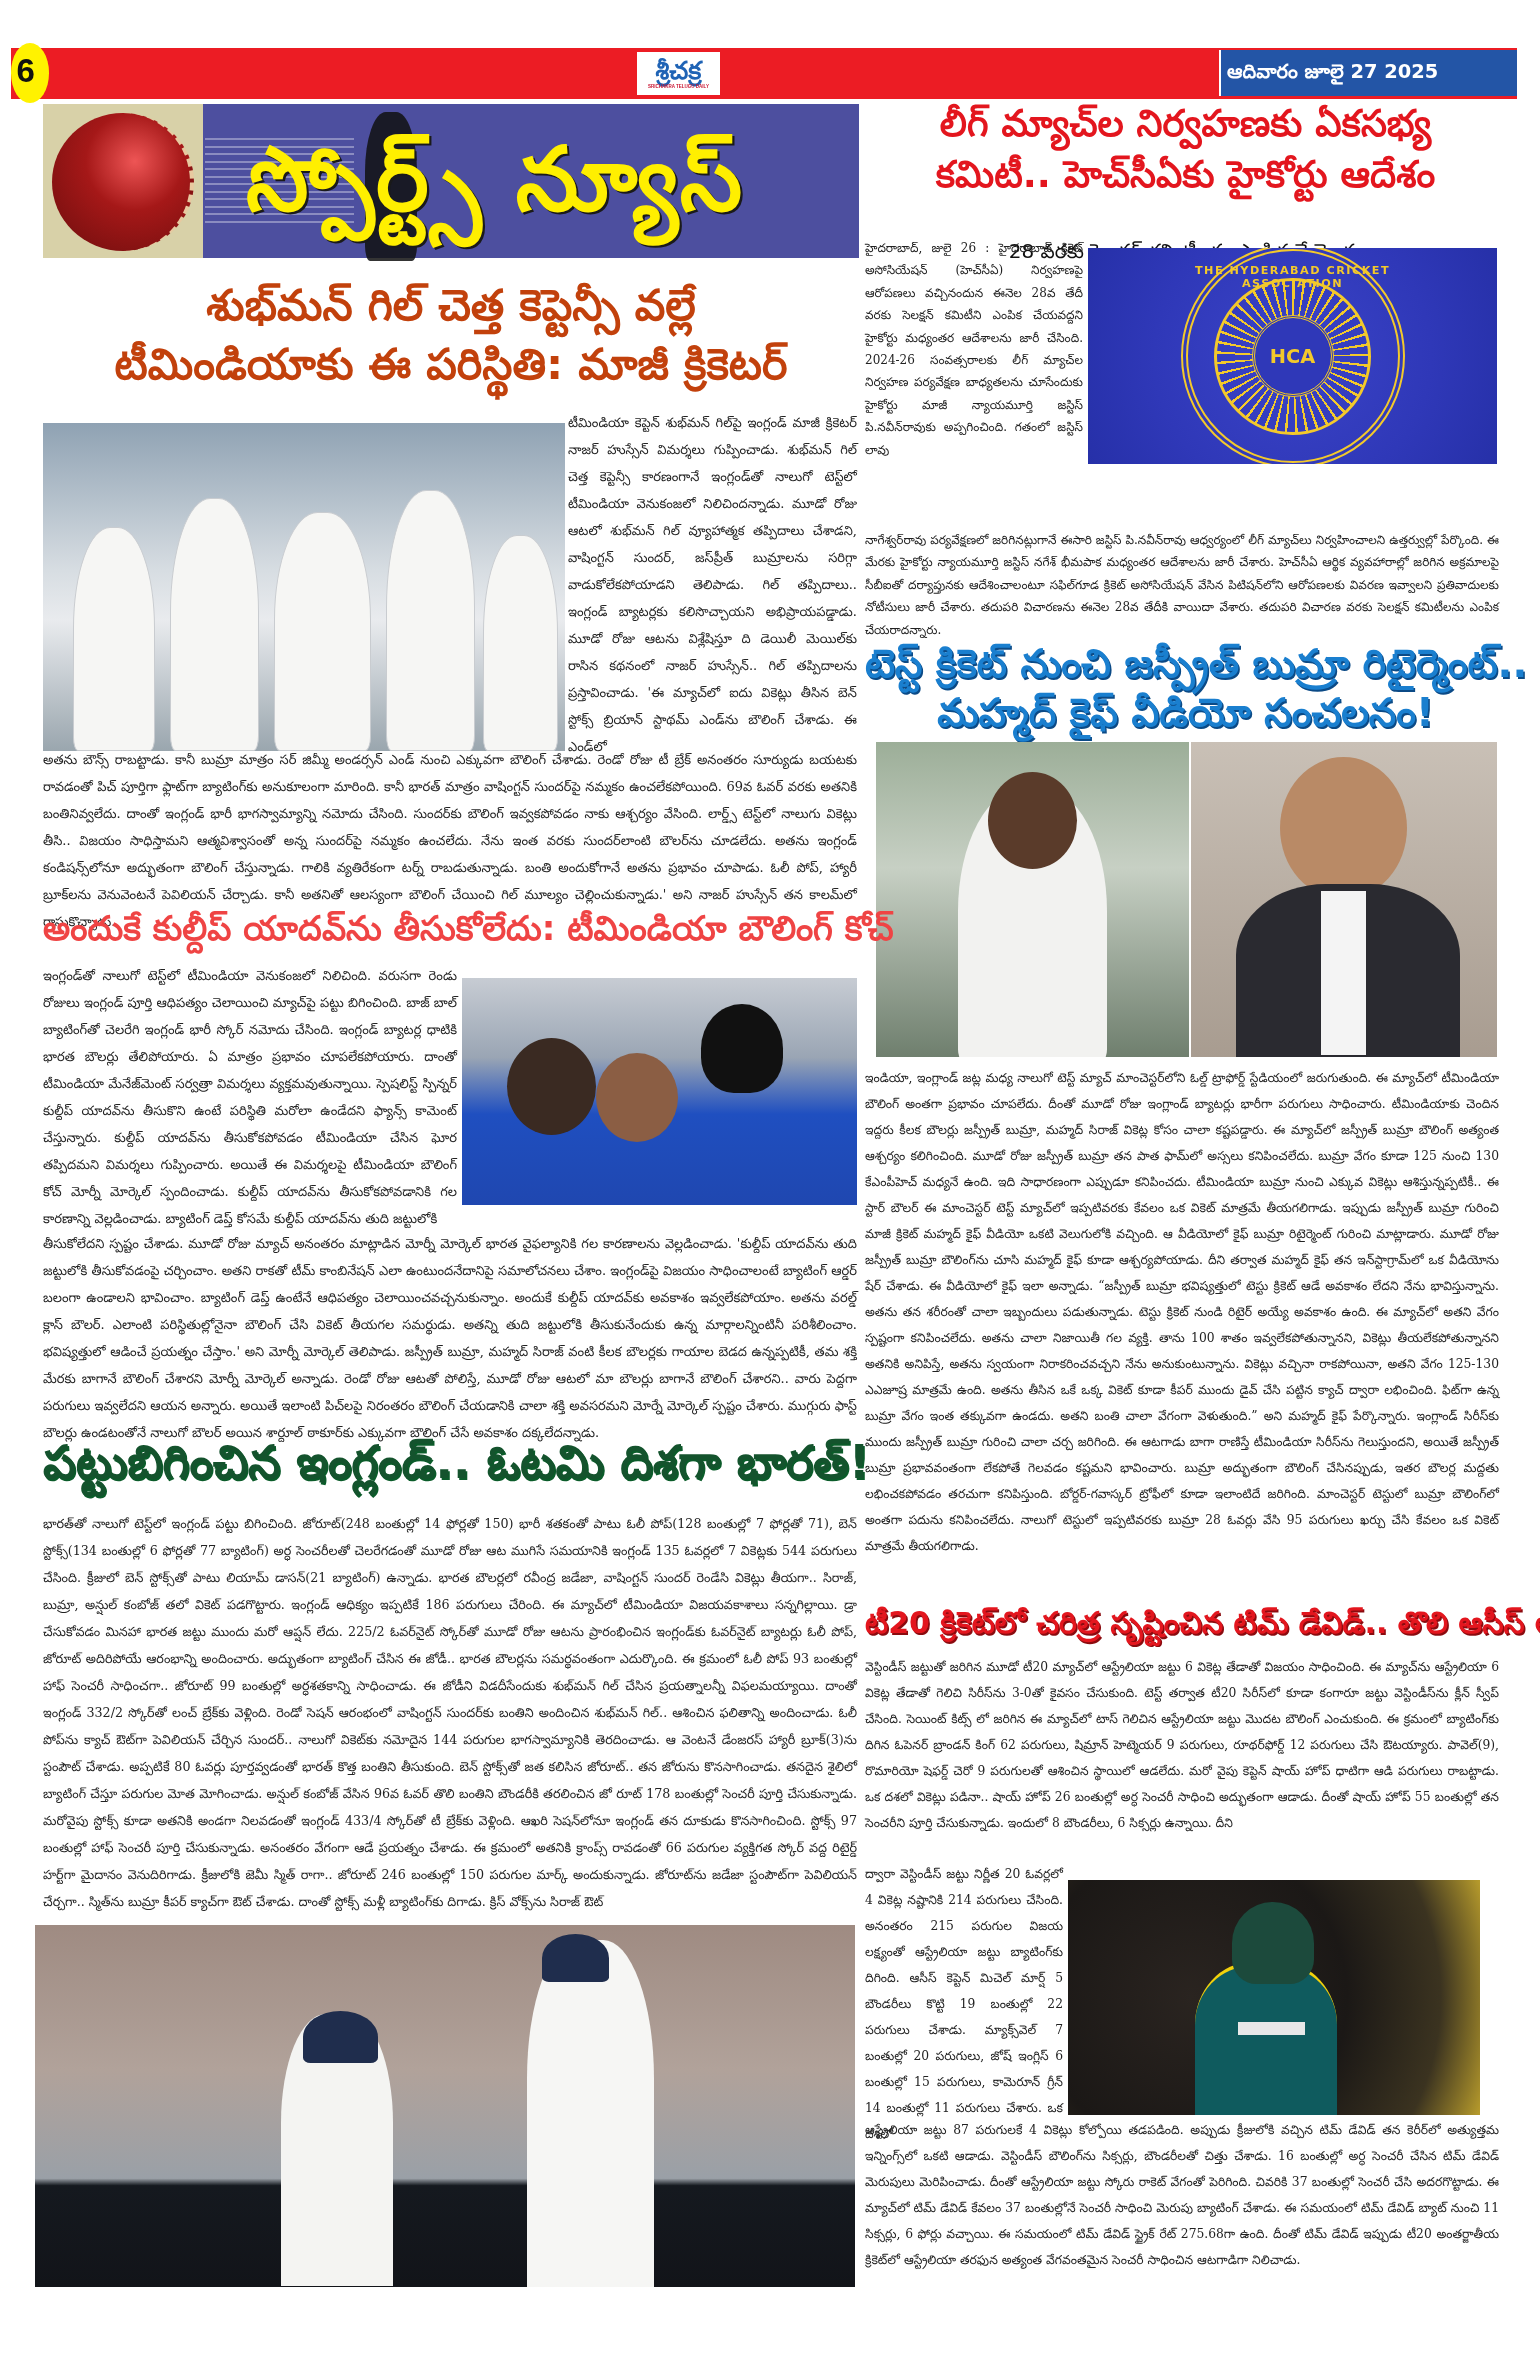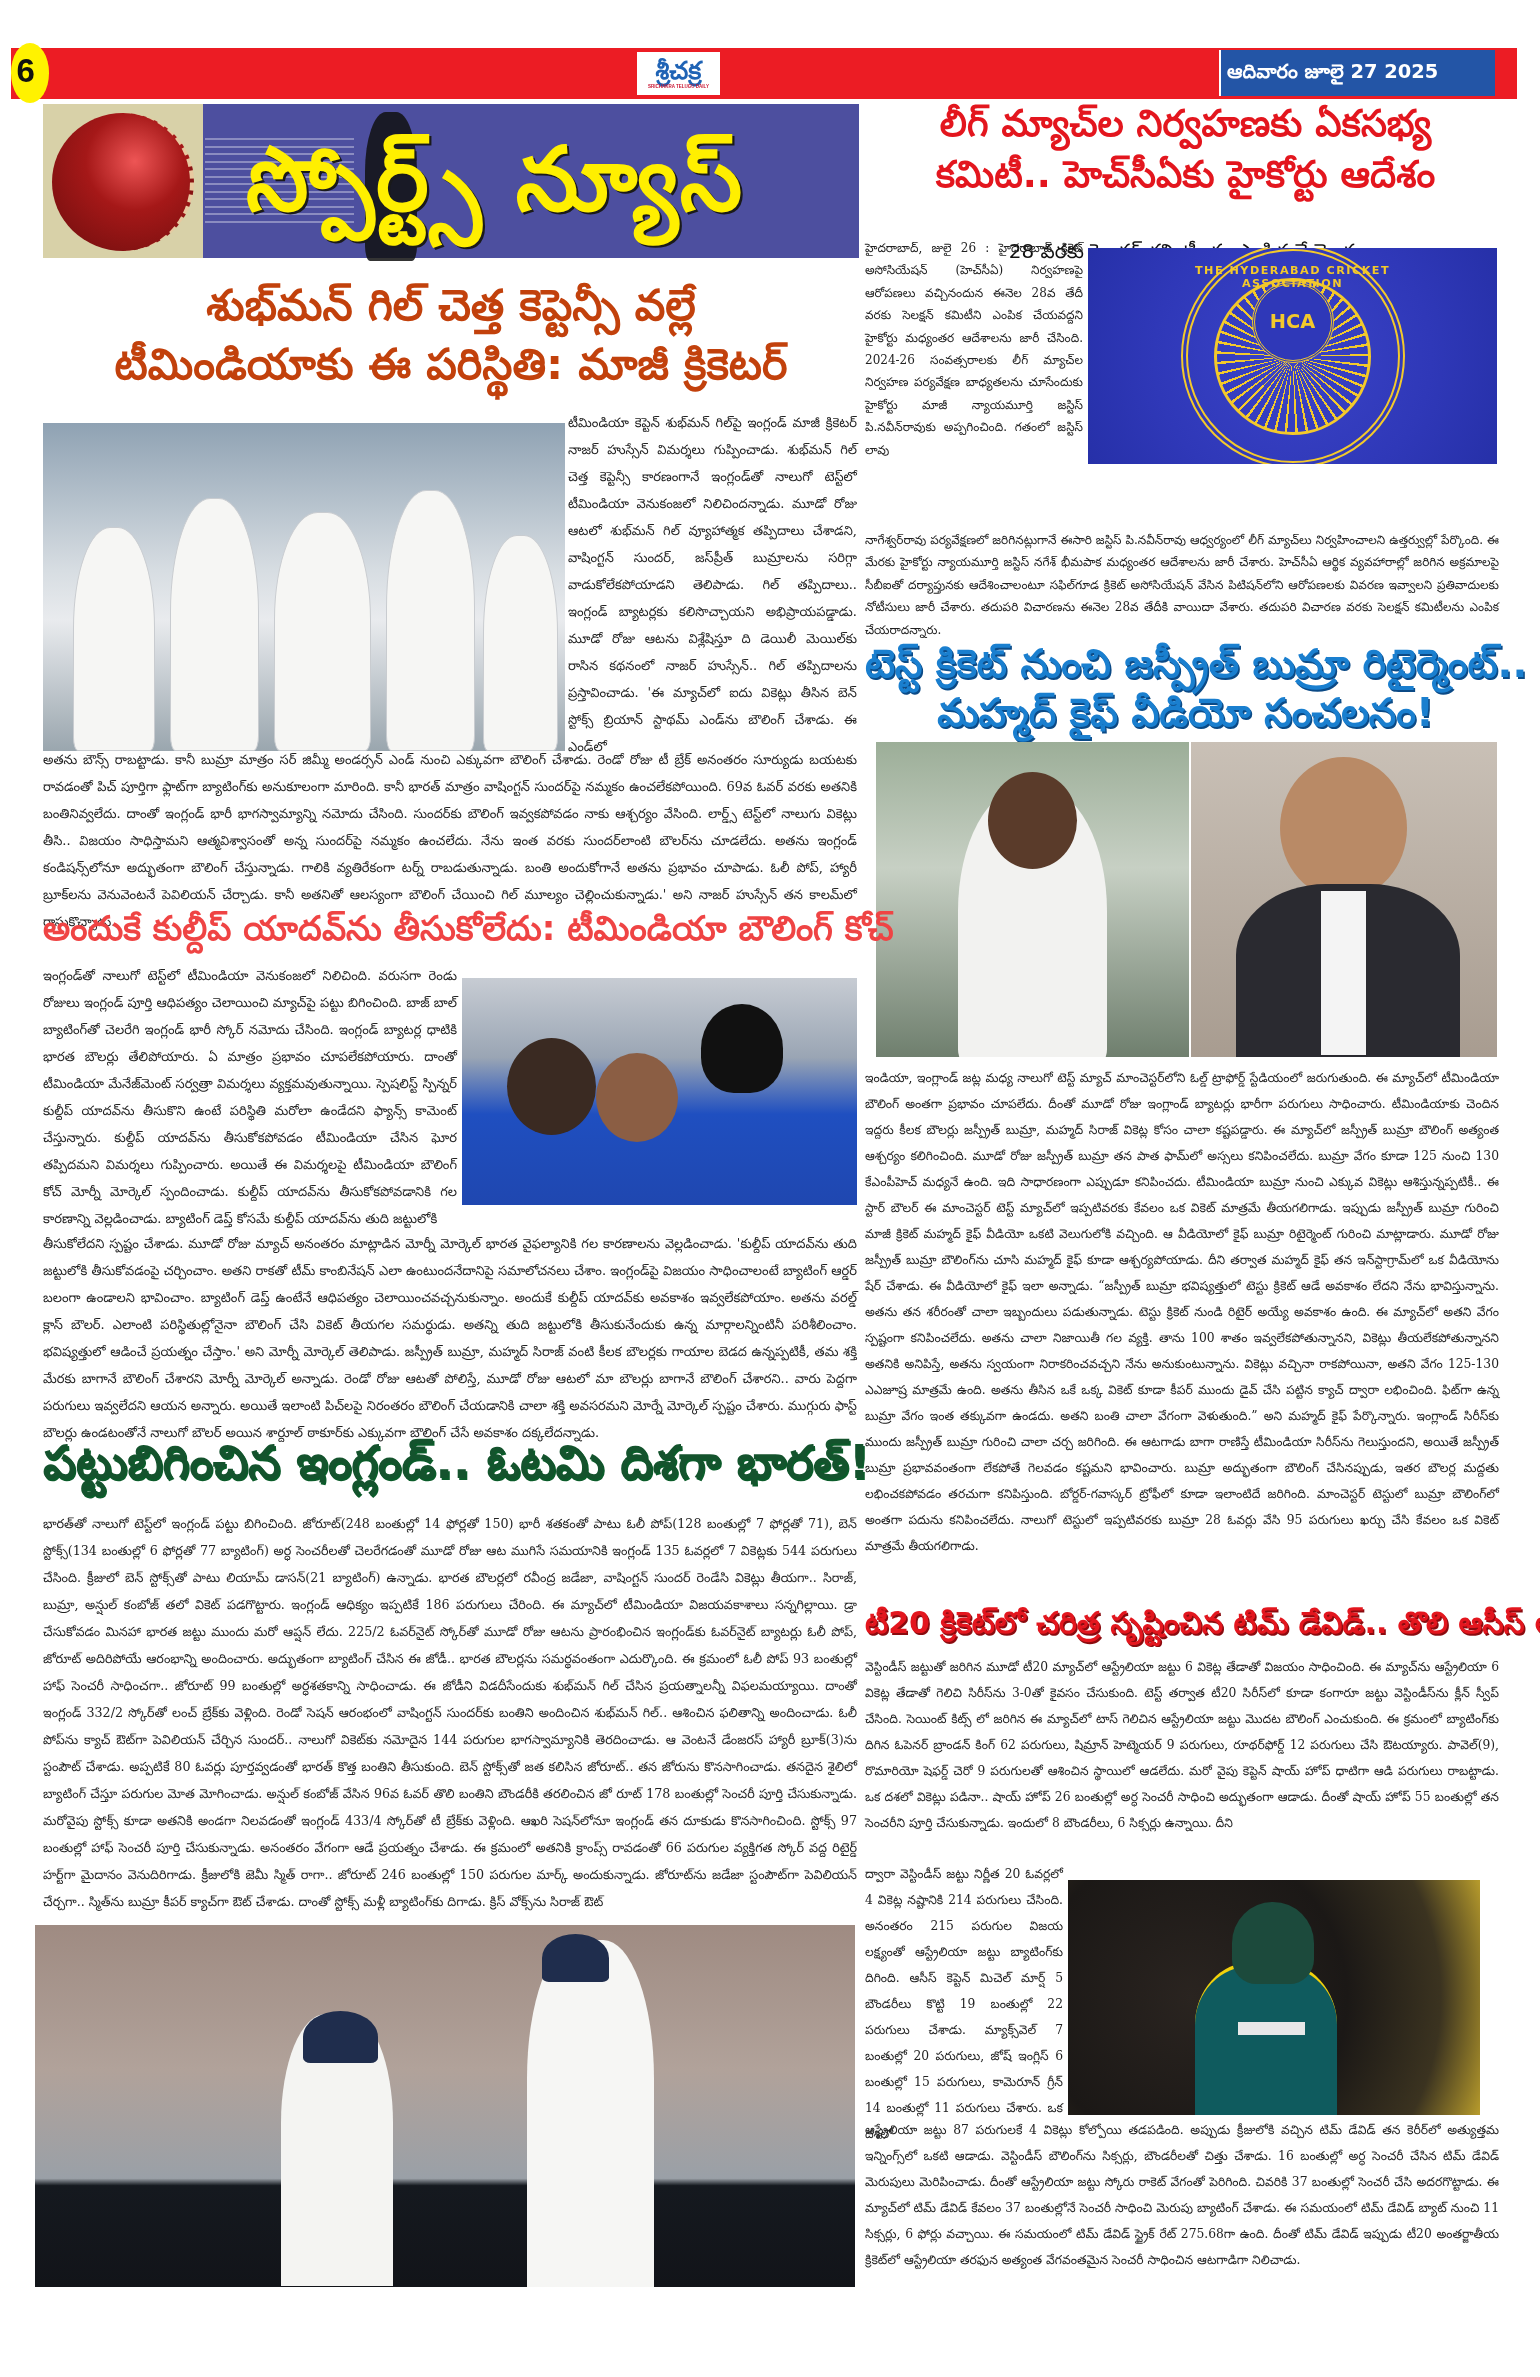--- a/index.html
+++ b/index.html
@@ -7,21 +7,21 @@
   body { position: relative; font-family: "DejaVu Serif", serif; color: #1a1a1a; }
   .abs { position: absolute; }
 
   
   .masthead { left: 11.2px; top: 48px; width: 1506px; height: 51px; background: #ec1c24; }
   .page-num { left: 11.2px; top: 43px; width: 19.4px; height: 60px; background: #fff200; border-radius: 50%; transform: scaleX(2); transform-origin: left center; }
   .page-num-text { left: 16.4px; top: 52px; font: bold 33px "Liberation Sans", sans-serif; color: #111; }
   .logo-box { left: 637px; top: 52px; width: 83px; height: 43px; background: #fff; display: flex; flex-direction: column; align-items: center; justify-content: center; }
   .logo-main { font: bold 25px "DejaVu Sans", sans-serif; color: #1f63b5; line-height: 1; }
   .logo-sub { font: bold 4.5px "Liberation Sans", sans-serif; color: #c8102e; margin-top: 1.5px; }
-  .date-box { left: 1219px; top: 50px; width: 276px; height: 46px; background: #2355a6; border-left: 2.2px solid #fff; display: flex; align-items: center; padding-left: 6px; }
+  .date-box { left: 1219px; top: 50px; width: 298px; height: 46px; background: #2355a6; border-left: 2.2px solid #fff; display: flex; align-items: center; padding-left: 6px; }
   .date-text { font: bold 19.4px "DejaVu Sans", sans-serif; color: #fff; }
 
   
   .banner { left: 43px; top: 104px; width: 816px; height: 154px; background: #4d4f9f; overflow: hidden; }
   .ball { left: 43px; top: 104px; width: 160px; height: 154px; background: #d8d1a8; overflow: hidden; }
   .ball-inner { position: absolute; left: 9px; top: 9px; width: 142px; height: 138px; border-radius: 50%; background: radial-gradient(circle at 60% 35%, #e55 0%, #a51818 40%, #6b0d0d 100%); border-right: 4.5px dashed #e8c9a0; }
   .banner-lines { left: 205px; top: 134px; width: 149px; height: 89px; background: repeating-linear-gradient(0deg, rgba(255,255,255,0.35) 0 2.2px, transparent 2.2px 7.5px); }
   .banner-title { left: 246px; top: 112px; font: bold 89px "DejaVu Serif", serif; color: #ffef00; text-shadow: 2.2px 2.2px 0 #1a1a1a; letter-spacing: 1.5px; white-space: nowrap; line-height: 1.5; }
   .silhouette { left: 365px; top: 112px; width: 52px; height: 149px; background: #111; border-radius: 40% 40% 10% 10%; opacity: 0.85; }
 
@@ -37,21 +37,21 @@
 
   
   .txt { font-family: "DejaVu Serif", serif; font-size: 13px; line-height: 27px; text-align: justify; color: #222; }
 
   
   .photo { overflow: hidden; }
   .ph-team { left: 43px; top: 423px; width: 522px; height: 328px; background: linear-gradient(180deg, #8fa2b3 0%, #d7dde2 45%, #e9ebee 60%, #9aa6ae 100%); }
   .ph-team .p { position: absolute; bottom: 0; background: #f6f6f4; border-radius: 45% 45% 6% 6%; border: 1.5px solid #c9ccd0; }
   .ph-hca { left: 1088px; top: 248px; width: 409px; height: 216px; background: radial-gradient(circle, #3b44c8 0%, #2f38b8 60%, #2630a8 100%); display:flex; align-items:center; justify-content:center; }
   .hca-ring { width: 224px; height: 224px; border-radius: 50%; border: 7.5px double #f3c92b; display:flex; align-items:center; justify-content:center; position: relative; }
-  .hca-ring2 { width: 157px; height: 157px; border-radius: 50%; border: 3px solid #f3c92b; display:flex; justify-content:center; background: repeating-conic-gradient(#f3c92b 0 2deg, transparent 2deg 8deg); }
+  .hca-ring2 { width: 157px; height: 157px; border-radius: 50%; border: 3px solid #f3c92b; display:flex; align-items:center; justify-content:center; background: repeating-conic-gradient(#f3c92b 0 2deg, transparent 2deg 8deg); }
   .hca-core { width: 82px; height: 82px; border-radius: 50%; background: #2f38b8; border: 3.7px double #f3c92b; display:flex; align-items:center; justify-content:center; font: bold 19.4px "DejaVu Sans", sans-serif; color: #f3c92b; }
   .hca-label { position: absolute; top: 13.4px; left: 0; right: 0; text-align: center; font: bold 11.2px "DejaVu Sans", sans-serif; color: #f3c92b; letter-spacing: 1.5px; }
   .ph-bumrah { left: 876px; top: 742px; width: 313px; height: 315px; background: linear-gradient(180deg, #9cae98 0%, #c7d0c4 40%, #6f7f6e 100%); }
   .ph-kaif { left: 1191px; top: 742px; width: 306px; height: 315px; background: linear-gradient(180deg, #c9c0b6 0%, #a89c90 100%); }
   .ph-kuldeep { left: 462px; top: 978px; width: 395px; height: 227px; background: linear-gradient(180deg, #c7ccd3 0%, #9aa5b4 35%, #1f4fc0 60%, #1f47b0 100%); }
   .ph-eng { left: 35px; top: 1925px; width: 820px; height: 362px; background: linear-gradient(180deg, #9f8b82 0%, #b1a29a 40%, #9aa0a7 70%, #15191f 72%, #121419 100%); }
   .ph-david { left: 1068px; top: 1880px; width: 412px; height: 235px; background: radial-gradient(circle at 30% 50%, #2a2420 0%, #1b1816 50%, #3b3320 80%, #b89c2c 100%); }
 
   .fig { position: absolute; }
 </style>

